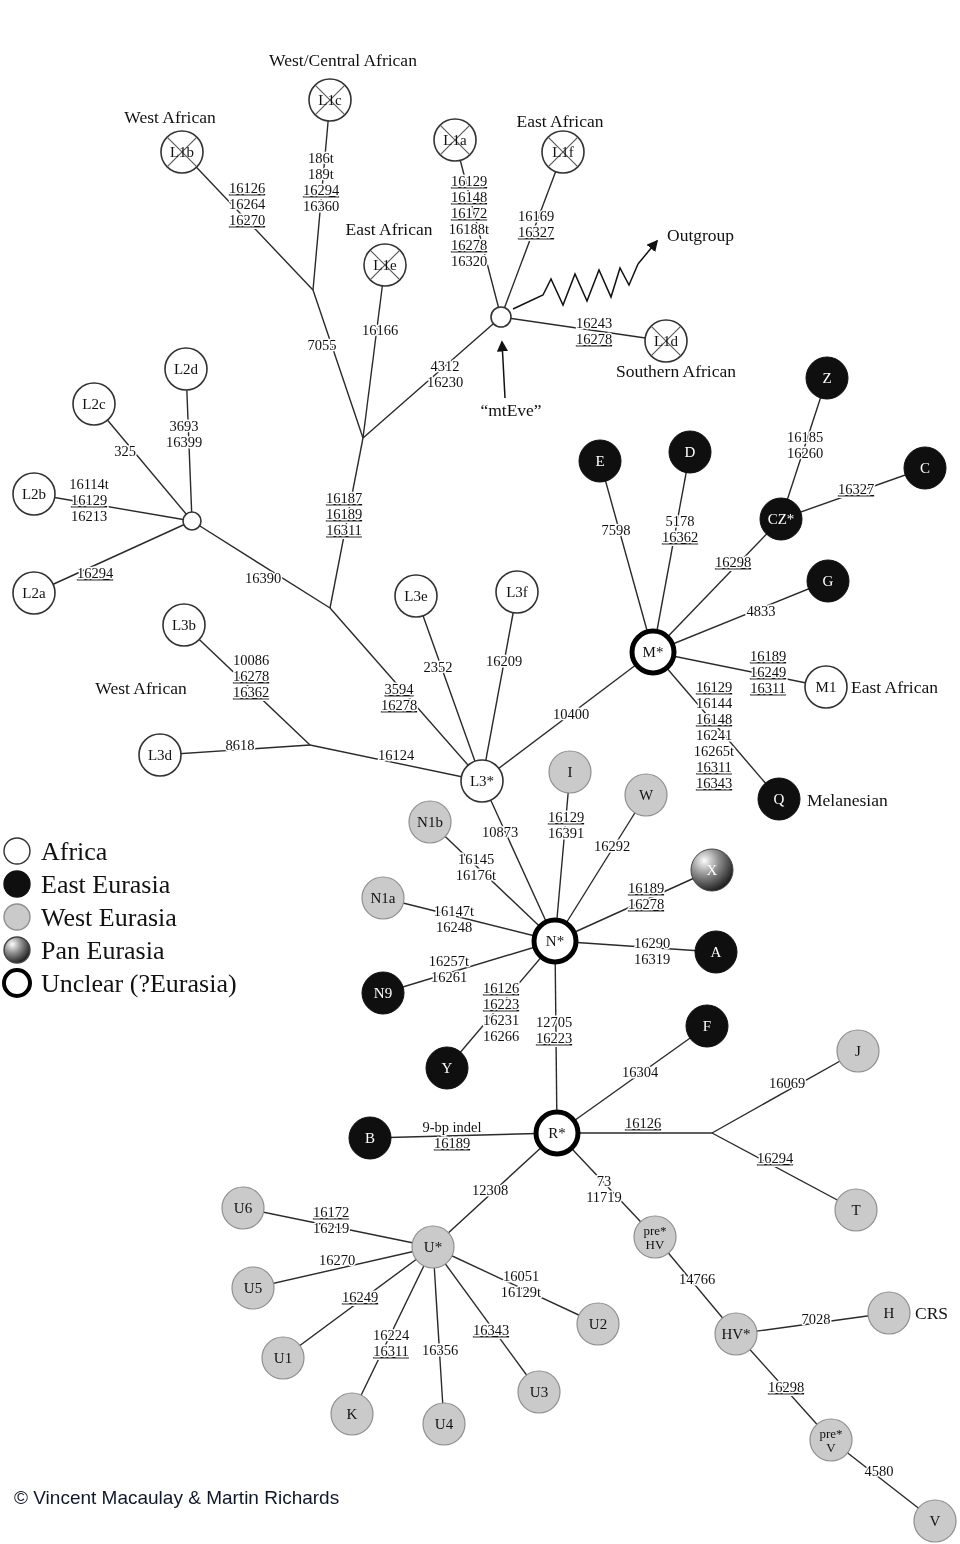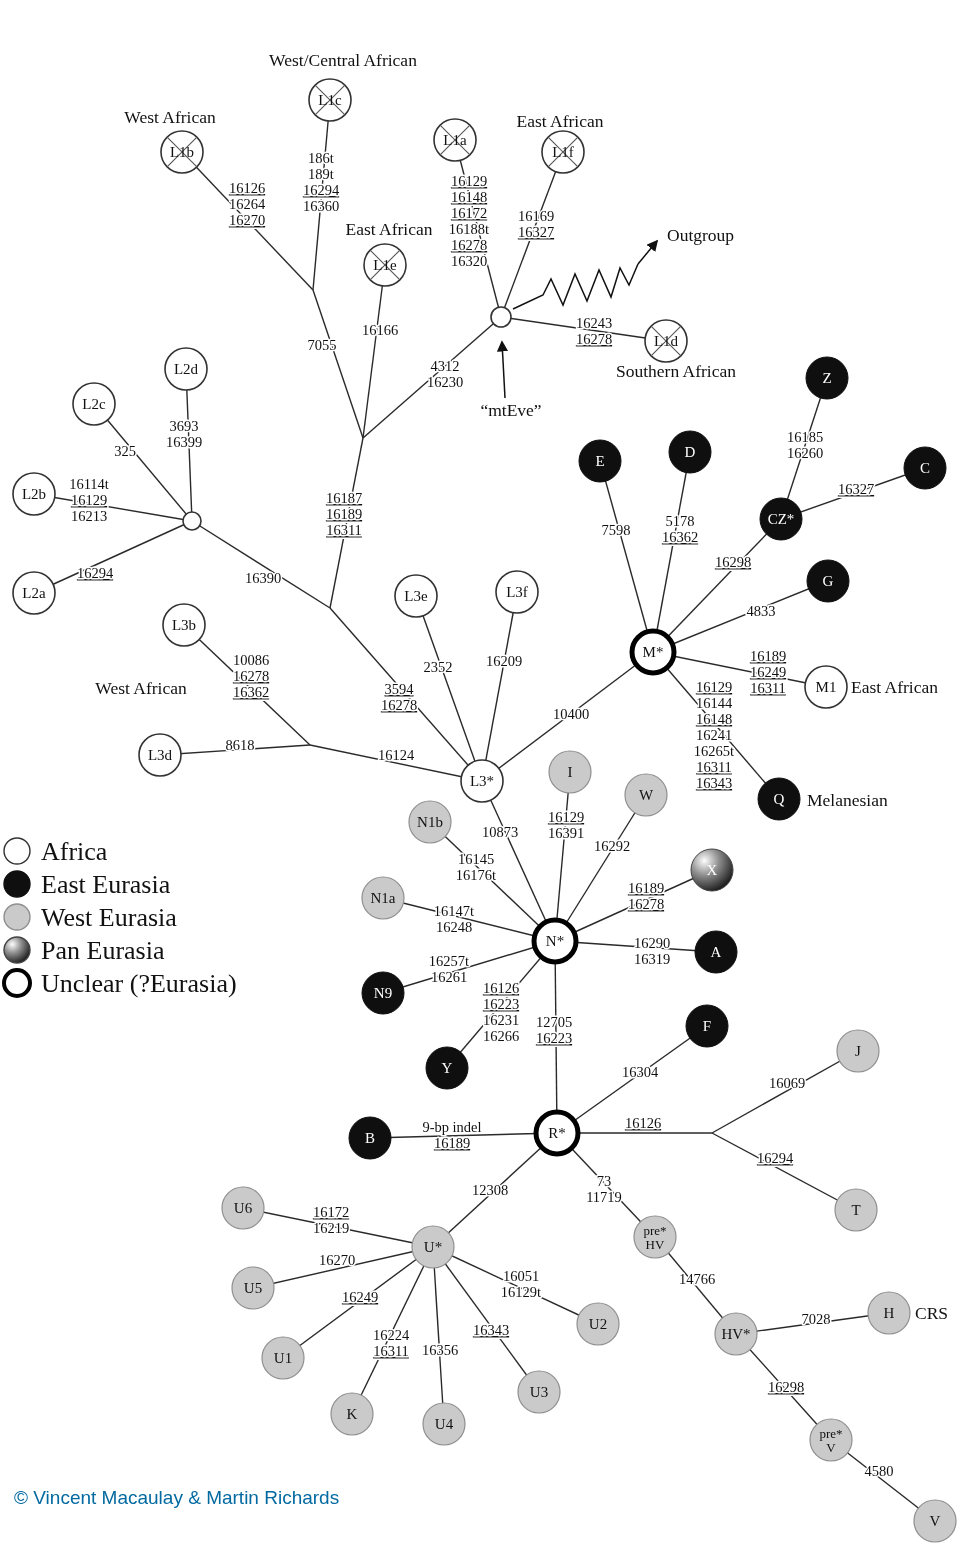--- a/index.html
+++ b/index.html
@@ -1,21 +1,21 @@
 <!DOCTYPE html>
 <html><head>
 <meta charset="utf-8">
 <style>
   html,body{margin:0;padding:0;background:#ffffff;}
   .figure{position:relative;width:960px;height:1544px;background:#ffffff;overflow:hidden;
           font-family:"Liberation Serif","DejaVu Serif",serif;}
   .figure svg{display:block;}
   .copyright{position:absolute;left:14px;top:1487px;
              font-family:"Liberation Sans","DejaVu Sans",sans-serif;
-             font-size:19px;color:#0369a1;}
+             font-size:19px;color:#0f172a;}
 </style>
 </head>
 <body>
 
 <div class="figure">
   <svg id="tree-svg" viewBox="0 0 960 1544" width="960" height="1544">
       <defs>
         <radialGradient id="panGrad" cx="32%" cy="28%" r="85%">
           <stop offset="0%" stop-color="#fdfdfd"></stop>
           <stop offset="40%" stop-color="#909090"></stop>

